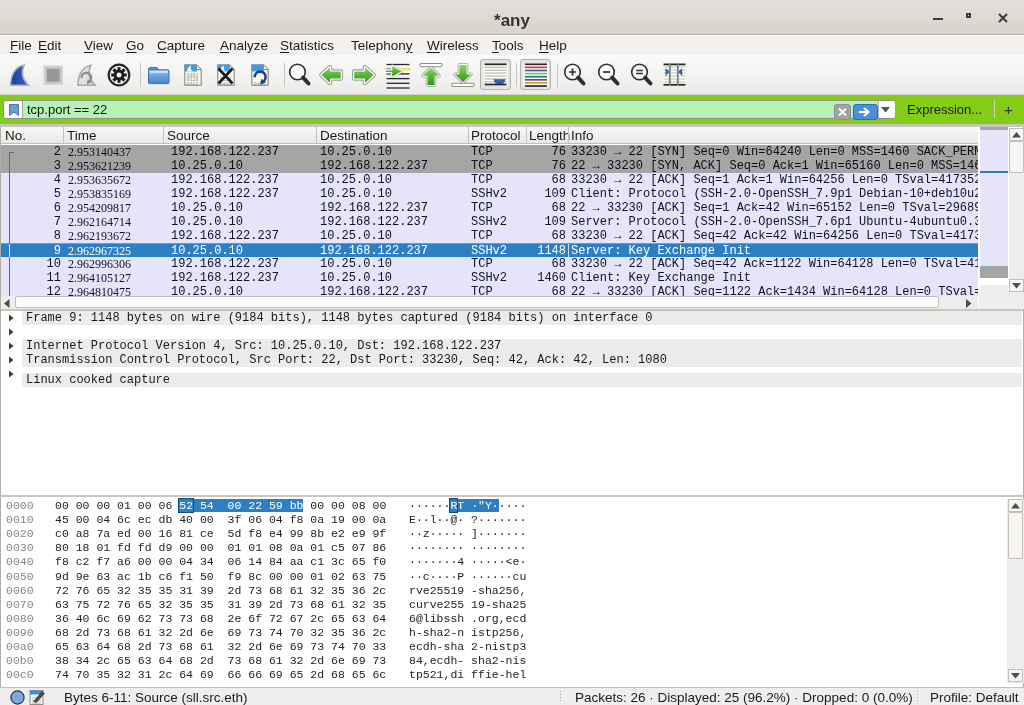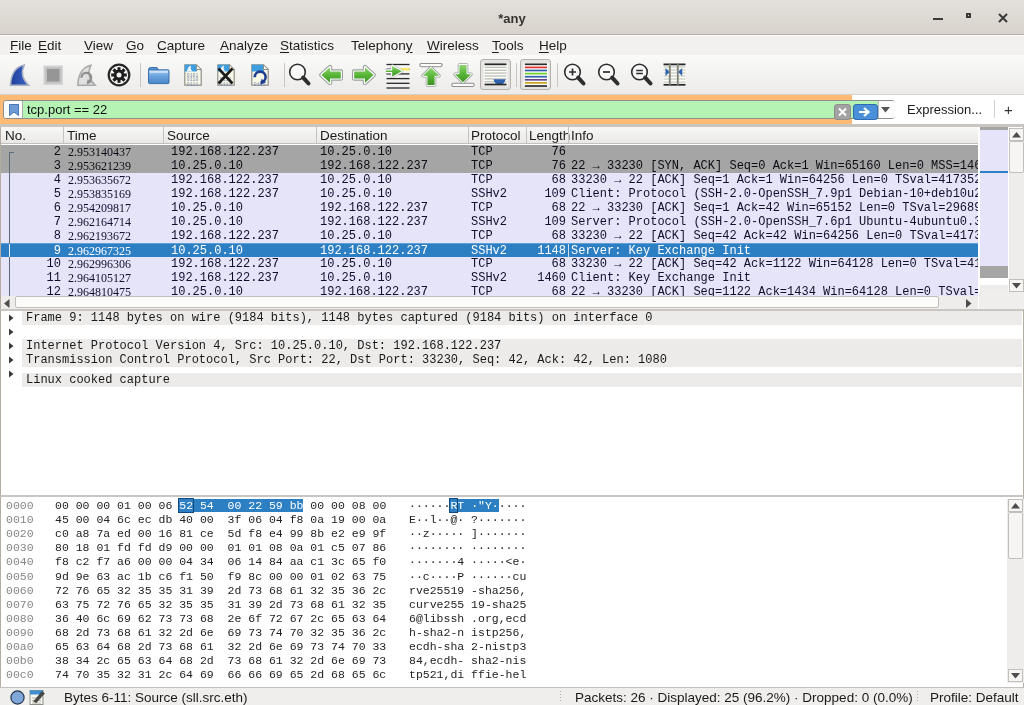--- a/index.html
+++ b/index.html
@@ -3,36 +3,36 @@
 <meta charset="utf-8">
 <style>
 * { margin:0; padding:0; box-sizing:border-box; }
 html,body { width:1024px; height:705px; overflow:hidden; }
 body { font-family:"Liberation Sans", sans-serif; position:relative; background:#fff; }
 .abs { position:absolute; }
 
 #titlebar { left:0; top:0; width:1024px; height:35px;
   background:linear-gradient(#e3dfda, #d8d3cc);
   border-bottom:1px solid #b4ada3; }
-#title { width:100%; text-align:center; top:11px; font-size:13px; font-weight:bold; color:#35342f; }
+#title { width:100%; text-align:center; top:11px; font-size:17px; font-weight:bold; color:#35342f; }
 .winbtn { top:12px; color:#3a3a38; }
 
 #menubar { left:0; top:36px; width:1024px; height:19px; background:#f2f1ef;
   font-size:13.5px; color:#1c1c1c; }
 #menubar span.mi { position:absolute; top:2px; }
 #menubar u { text-decoration:underline; text-underline-offset:2px; }
 
 #toolbar { left:0; top:55px; width:1024px; height:40px;
   background:linear-gradient(#fafaf9,#ecebe9);
   border-bottom:1px solid #d5d2ce; }
 .tsep { position:absolute; top:8px; width:1px; height:24px; background:#c9c6c2; }
 .ticon { position:absolute; top:8px; }
 .tbtn { position:absolute; top:4px; width:31px; height:31px; border:1px solid #b5b2ae; border-radius:3px; background:#e4e3e1; }
 
-#filterbar { left:0; top:95px; width:852px; height:29px; background:#fdba74; }
+#filterbar { left:0; top:95px; width:1024px; height:29px; background:#84cc16; }
 #filterinput { left:3px; top:5px; width:892px; height:19px; background:#b4f3b4;
   border:1px solid #8e8e8e; border-radius:3px; }
 #bookmarkbox { left:4px; top:6px; width:19px; height:17px; background:#fcfcfc;
   border-right:1px solid #a9a9a9; border-radius:2px 0 0 2px; }
 #filtertext { left:27px; top:7px; font-size:13px; color:#111; }
 #filterbar .right { font-size:13px; color:#1c1c1c; }
 #fsplit { left:0; top:124px; width:1024px; height:3px; background:#c9c6c2; }
 
 #plist { left:0; top:127px; width:1024px; height:182px; background:#fff; border-left:1px solid #b4ada3; border-right:1px solid #b4ada3;}
 #phead { left:0; top:0; width:977px; height:17px;
@@ -330,21 +330,21 @@
   <span class="h" style="left:528px;">Length</span>
   <span class="h" style="left:570px;">Info</span>
   <div class="vs" style="left:62px;"></div>
       <div class="vs" style="left:162px;"></div>
   <div class="vs" style="left:315px;"></div>
       <div class="vs" style="left:467px;"></div>
   <div class="vs" style="left:525px;"></div>
       <div class="vs" style="left:567px;"></div>
  </div>
  <div class="abs" style="left:0;top:18px;width:978px;height:151px;overflow:hidden;">
-  <div class="prow gray" style="top:0;"><span class="no">2</span><span class="ti">2.953140437</span><span class="sr">192.168.122.237</span><span class="ds">10.25.0.10</span><span class="pr">TCP</span><span class="ln">76</span></div>
+  <div class="prow gray" style="top:0;"><span class="no">2</span><span class="ti">2.953140437</span><span class="sr">192.168.122.237</span><span class="ds">10.25.0.10</span><span class="pr">TCP</span><span class="ln">76</span><span class="in">33230 → 22 [SYN] Seq=0 Win=64240 Len=0 MSS=1460 SACK_PERM</span></div>
   <div class="prow gray" style="top:14px;"><span class="no">3</span><span class="ti">2.953621239</span><span class="sr">10.25.0.10</span><span class="ds">192.168.122.237</span><span class="pr">TCP</span><span class="ln">76</span><span class="in">22 → 33230 [SYN, ACK] Seq=0 Ack=1 Win=65160 Len=0 MSS=1460 SACK</span></div>
   <div class="prow lav" style="top:28px;"><span class="no">4</span><span class="ti">2.953635672</span><span class="sr">192.168.122.237</span><span class="ds">10.25.0.10</span><span class="pr">TCP</span><span class="ln">68</span><span class="in">33230 → 22 [ACK] Seq=1 Ack=1 Win=64256 Len=0 TSval=41735212 TS</span></div>
   <div class="prow lav" style="top:42px;"><span class="no">5</span><span class="ti">2.953835169</span><span class="sr">192.168.122.237</span><span class="ds">10.25.0.10</span><span class="pr">SSHv2</span><span class="ln">109</span><span class="in">Client: Protocol (SSH-2.0-OpenSSH_7.9p1 Debian-10+deb10u2)</span></div>
   <div class="prow lav" style="top:56px;"><span class="no">6</span><span class="ti">2.954209817</span><span class="sr">10.25.0.10</span><span class="ds">192.168.122.237</span><span class="pr">TCP</span><span class="ln">68</span><span class="in">22 → 33230 [ACK] Seq=1 Ack=42 Win=65152 Len=0 TSval=29689695 T</span></div>
   <div class="prow lav" style="top:70px;"><span class="no">7</span><span class="ti">2.962164714</span><span class="sr">10.25.0.10</span><span class="ds">192.168.122.237</span><span class="pr">SSHv2</span><span class="ln">109</span><span class="in">Server: Protocol (SSH-2.0-OpenSSH_7.6p1 Ubuntu-4ubuntu0.3)</span></div>
   <div class="prow lav" style="top:84px;"><span class="no">8</span><span class="ti">2.962193672</span><span class="sr">192.168.122.237</span><span class="ds">10.25.0.10</span><span class="pr">TCP</span><span class="ln">68</span><span class="in">33230 → 22 [ACK] Seq=42 Ack=42 Win=64256 Len=0 TSval=41735217</span></div>
   <div class="prow sel" style="top:98px;"><span class="no">9</span><span class="ti">2.962967325</span><span class="sr">10.25.0.10</span><span class="ds">192.168.122.237</span><span class="pr">SSHv2</span><span class="ln">1148</span><span class="in">Server: Key Exchange Init</span></div>
   <div class="prow lav" style="top:112px;"><span class="no">10</span><span class="ti">2.962996306</span><span class="sr">192.168.122.237</span><span class="ds">10.25.0.10</span><span class="pr">TCP</span><span class="ln">68</span><span class="in">33230 → 22 [ACK] Seq=42 Ack=1122 Win=64128 Len=0 TSval=4173521</span></div>
   <div class="prow lav" style="top:126px;"><span class="no">11</span><span class="ti">2.964105127</span><span class="sr">192.168.122.237</span><span class="ds">10.25.0.10</span><span class="pr">SSHv2</span><span class="ln">1460</span><span class="in">Client: Key Exchange Init</span></div>
   <div class="prow lav" style="top:140px;"><span class="no">12</span><span class="ti">2.964810475</span><span class="sr">10.25.0.10</span><span class="ds">192.168.122.237</span><span class="pr">TCP</span><span class="ln">68</span><span class="in">22 → 33230 [ACK] Seq=1122 Ack=1434 Win=64128 Len=0 TSval=29689</span></div>

